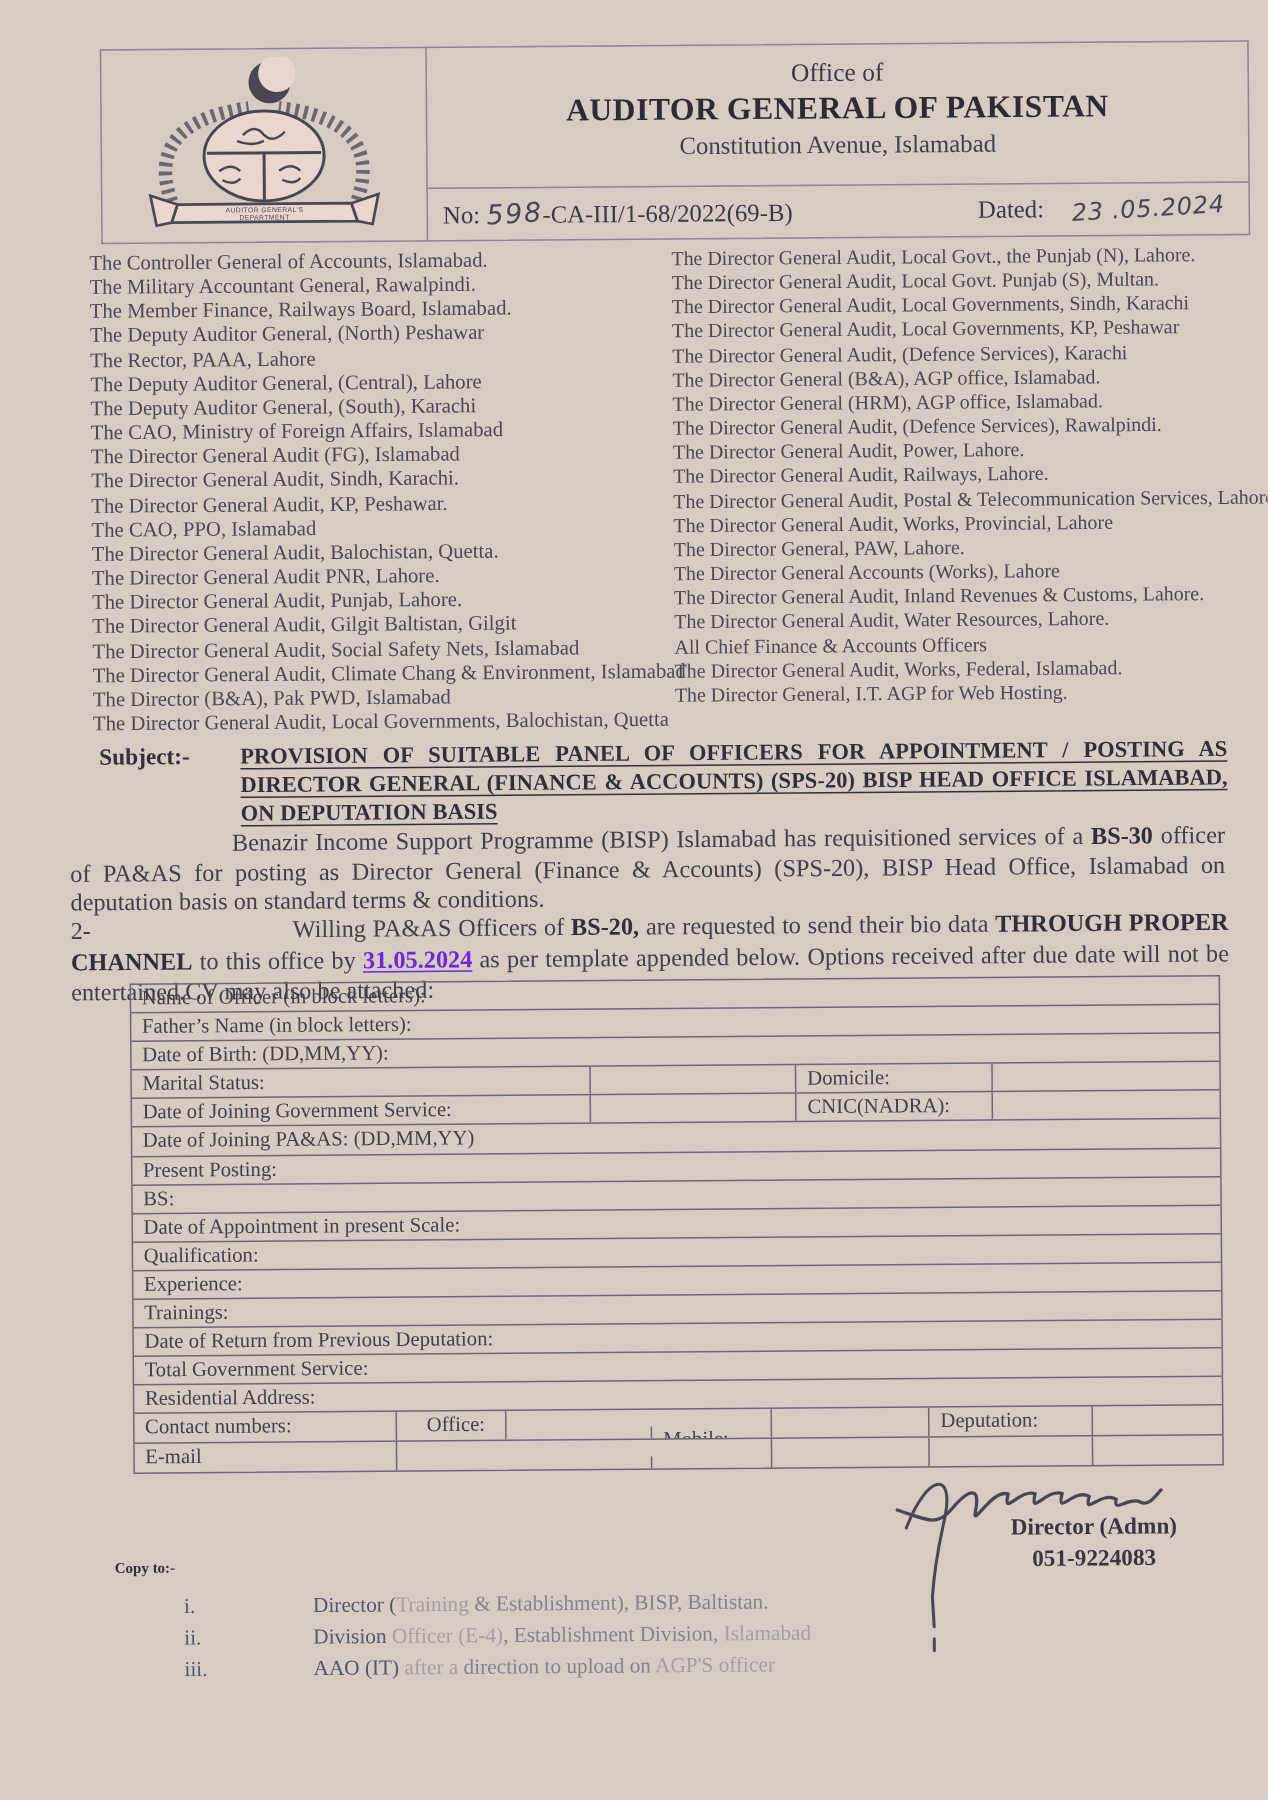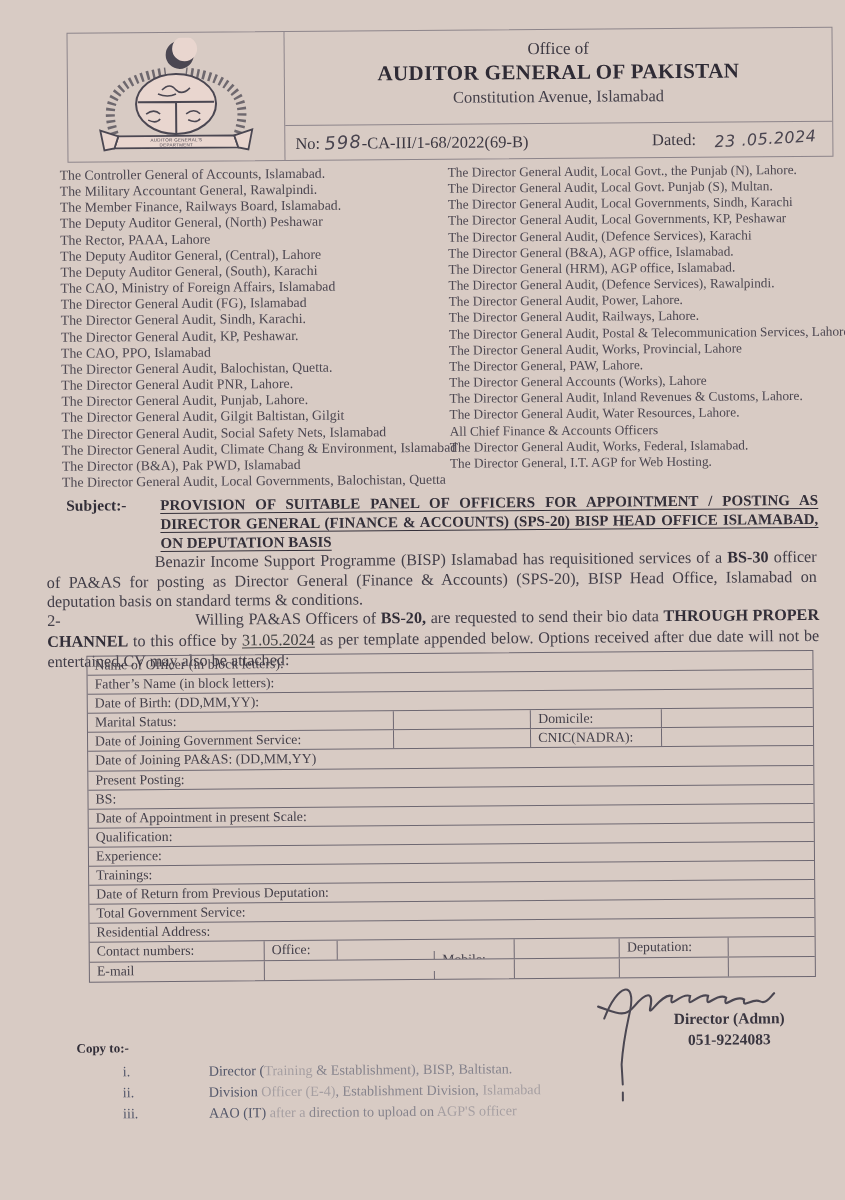--- a/index.html
+++ b/index.html
@@ -55,47 +55,47 @@
     display:block;margin-left:94px;font-size:15px;line-height:19px;text-align:justify;
     text-decoration:underline;text-underline-offset:3px;text-decoration-thickness:1.2px;
   }
 
   
   .para{position:absolute;margin:0;text-align:justify;color:#423e48;}
   .p1{left:46px;top:551px;width:770px;font-size:16.2px;line-height:19.6px;text-indent:108px;}
   .p2{left:46px;top:608px;width:772px;font-size:16.2px;line-height:20.6px;text-indent:148px;}
   .p2num{position:absolute;left:0;top:0;text-indent:0;}
   .bold{font-weight:bold;color:#322e38;}
-  .boldu{font-weight:normal;color:#404040;text-decoration:underline;text-underline-offset:2px;}
+  .boldu{font-weight:bold;color:#6d28d9;text-decoration:underline;text-underline-offset:2px;}
 
   
   .form{
     position:absolute;left:85px;top:653px;width:727px;box-sizing:border-box;
     border:1.5px solid #6e6872;
   }
   .trow{display:flex;height:19.1px;box-sizing:border-box;border-bottom:1px solid #6e6872;}
   .rows-group .trow:last-child{border-bottom:1px solid #6e6872;}
   .form > :last-child .trow:last-child, .form > .trow:last-child{border-bottom:none;}
   .cell{
     box-sizing:border-box;font-size:13.8px;color:#433f49;padding:1px 0 0 7px;
     white-space:nowrap;overflow:hidden;
   }
   .cell + .cell{border-left:1px solid #6e6872;}
   .cell.full{width:100%;}
   .w42{width:42%;} .w19{width:19%;} .w18{width:18%;} .w21{width:21%;}
-  .c24{width:24%;} .c10{width:10%;} .c135{width:13.5%;} .c11{width:11%;margin-top:11px;}
+  .c24{width:24%;} .c10{width:10%;text-align:center;} .c135{width:13.5%;} .c11{width:11%;margin-top:11px;}
   .c145{width:14.5%;} .c15{width:15%;} .c12{width:12%;} .c235{width:23.5%;}
 
   
   .sig-svg{position:absolute;left:586px;top:968px;}
   .sig-block{position:absolute;left:630px;top:1010px;width:190px;text-align:center;
     font-weight:bold;color:#3a3640;font-size:15.5px;line-height:21px;}
 
   
-  .copy-head{position:absolute;left:72px;top:1038px;font-weight:bold;font-size:13px;color:#332f39;}
+  .copy-head{position:absolute;left:72px;top:1038px;font-weight:bold;font-size:10px;color:#332f39;}
   .copy-list{position:absolute;left:118px;top:1059px;width:480px;font-size:14.2px;line-height:21px;color:#53576a;}
   .copy-item{white-space:nowrap;}
   .copy-num{display:inline-block;width:86px;}
   .fade1{opacity:.38;}
   .fade2{opacity:.62;}
 
   .emblem-banner-text{font-family:"Liberation Sans",sans-serif;font-size:4.5px;fill:#4b4752;letter-spacing:.3px;}
 </style>
 </head>
 <body>

